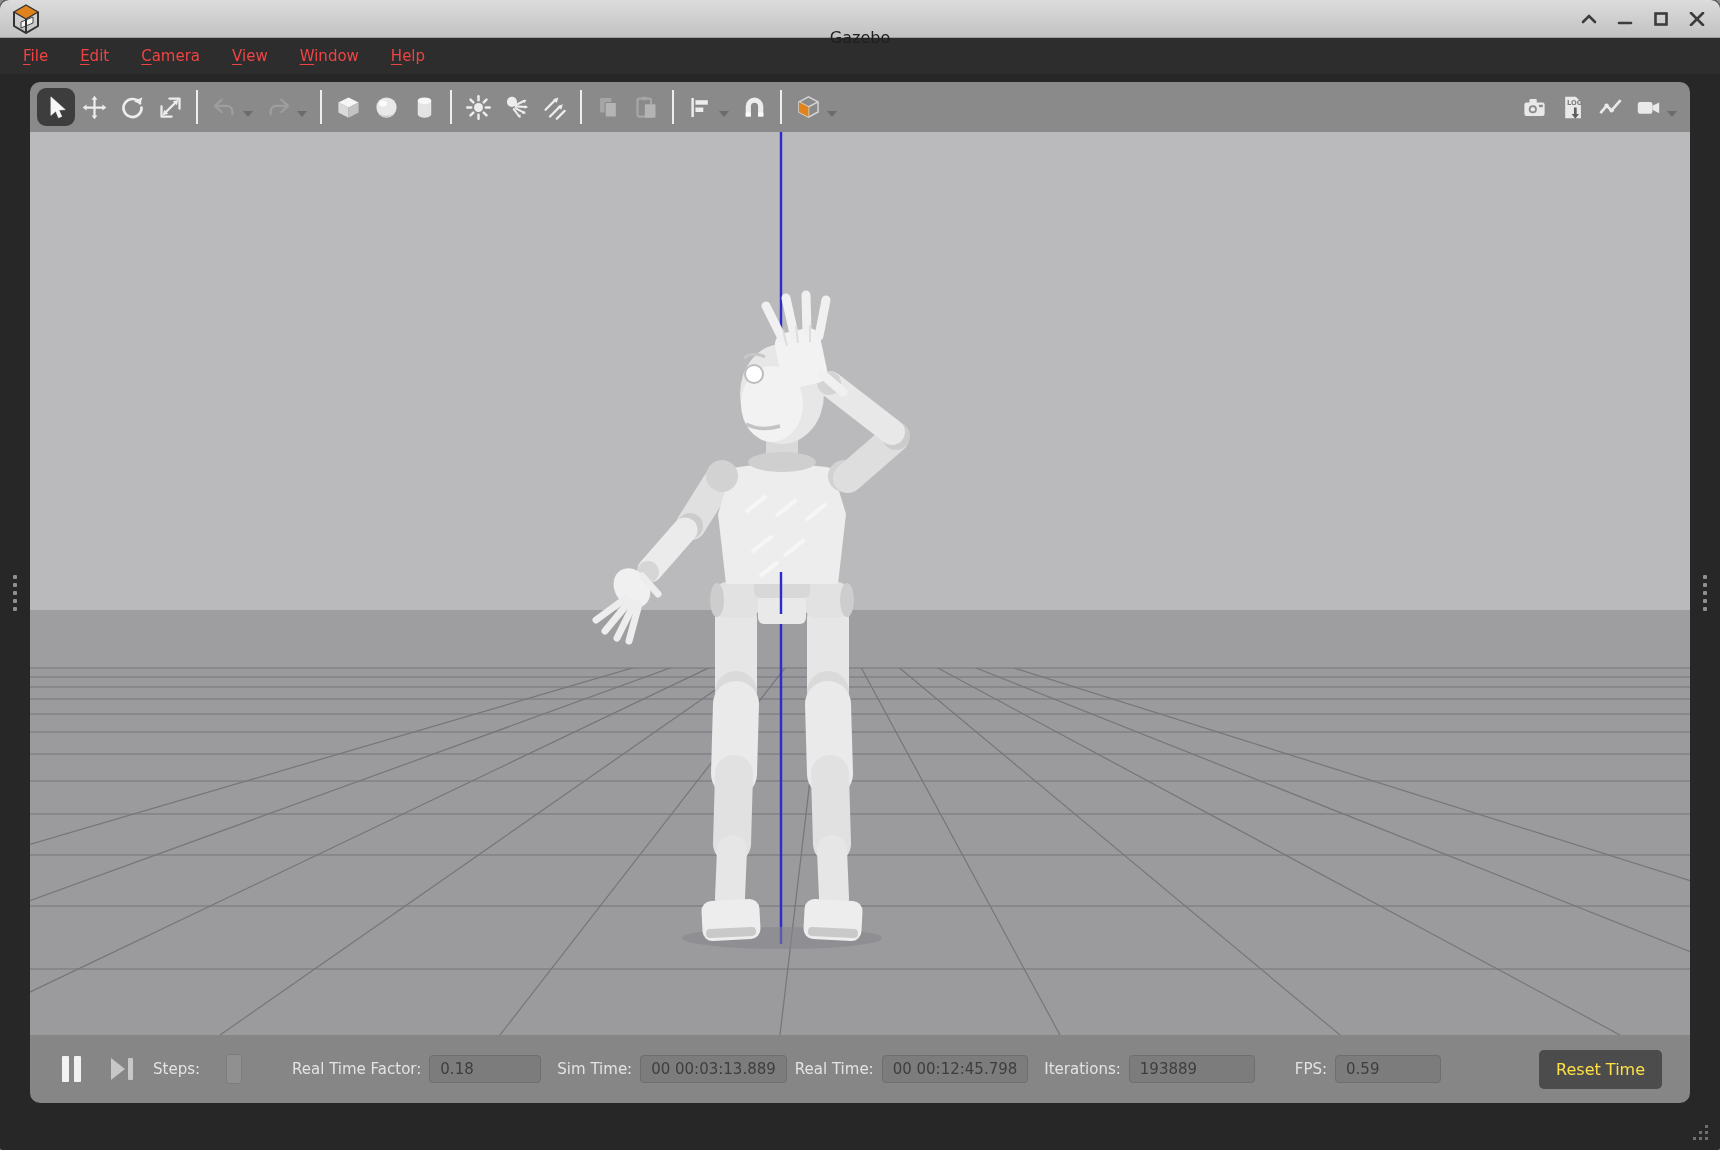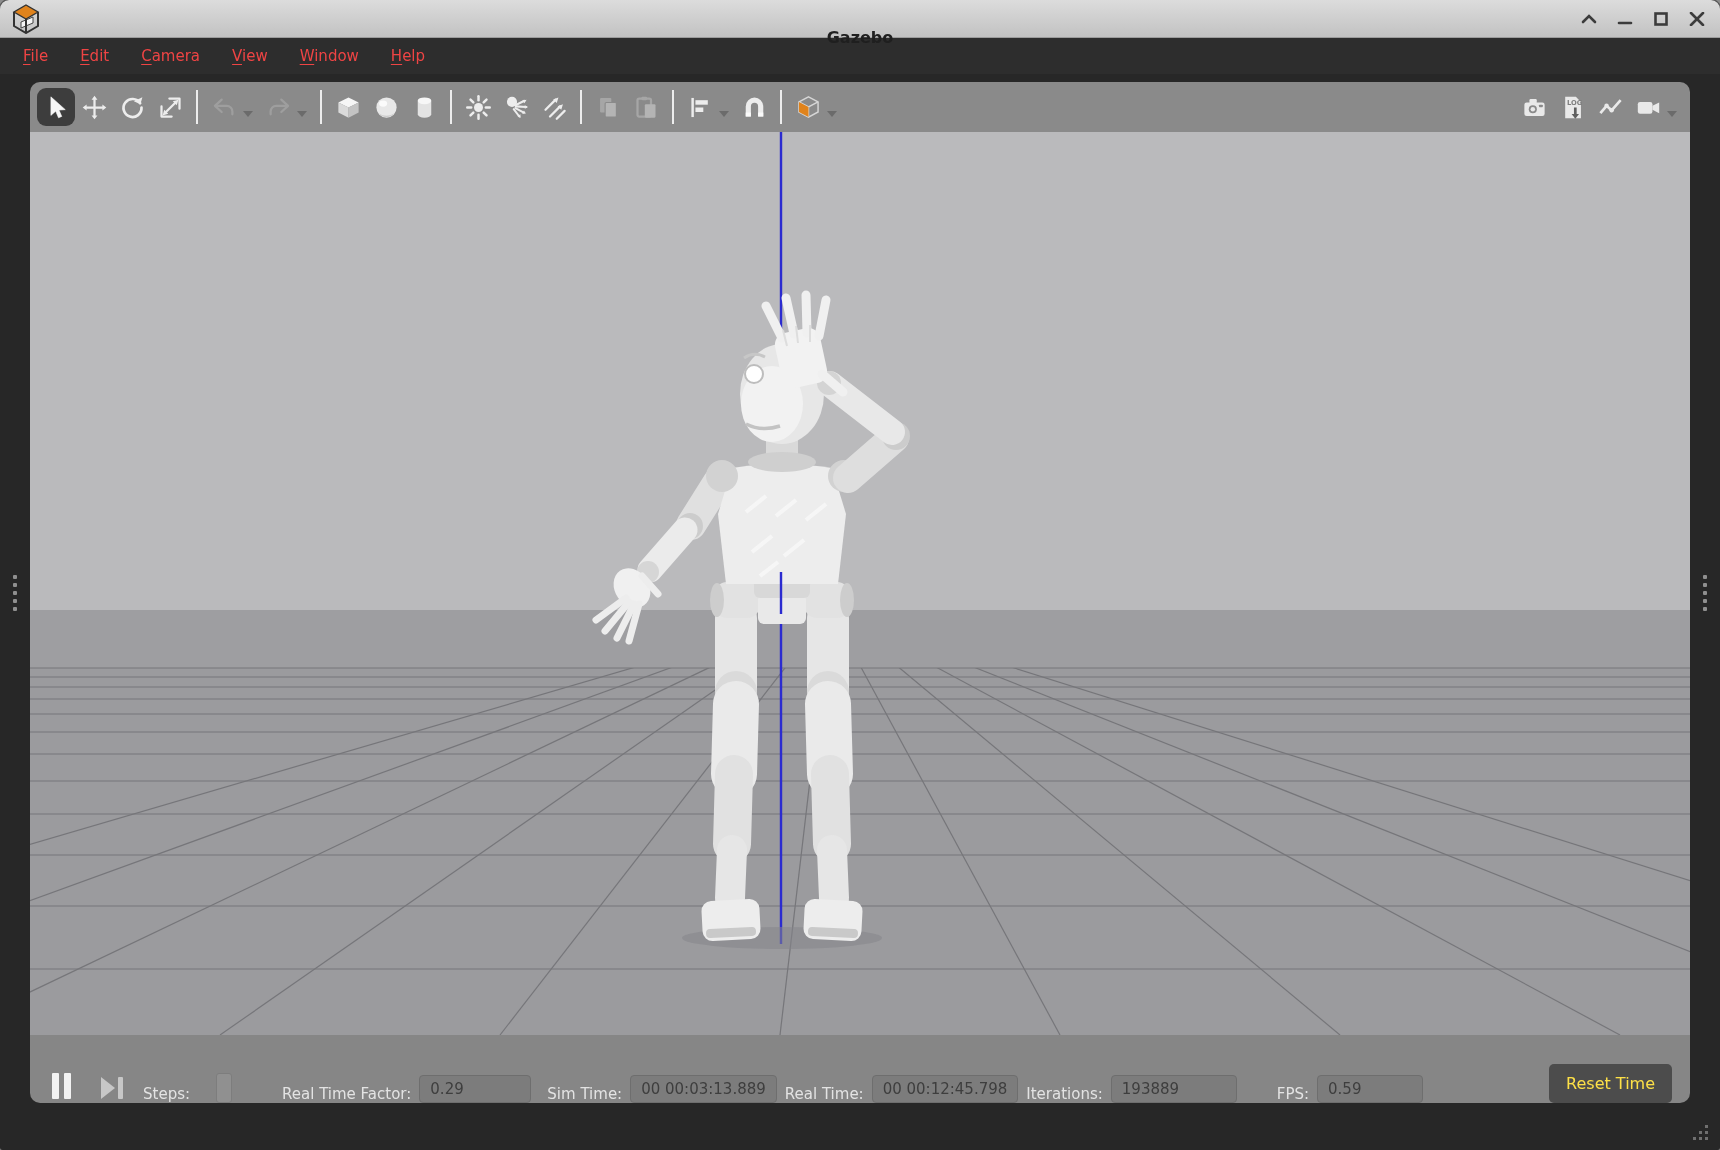--- a/index.html
+++ b/index.html
@@ -13,21 +13,21 @@
   *{box-sizing:border-box;margin:0;padding:0;}
   html,body{width:1720px;height:1150px;overflow:hidden;}
   body{background:#8c8c8c;font-family:"DejaVu Sans","Liberation Sans",sans-serif;}
   .window{width:1720px;height:1150px;background:var(--frame-bg);border-radius:9px 9px 4px 4px;
           overflow:hidden;display:flex;flex-direction:column;box-shadow:0 0 0 1px #555;}
 
   
   .titlebar{height:38px;flex:0 0 38px;background:linear-gradient(var(--titlebar-bg-top),var(--titlebar-bg-bottom));
             border-bottom:1px solid #9c9c9c;display:flex;align-items:center;position:relative;padding:0 12px;}
   .titlebar .logo{width:28px;height:30px;}
-  .titlebar .title{position:absolute;left:0;right:0;text-align:center;font-size:16px;font-weight:bold;color:#1f1f1f;margin-top:37px;}
+  .titlebar .title{position:absolute;left:0;right:0;text-align:center;font-size:16px;font-weight:normal;color:#1f1f1f;margin-top:37px;}
   .win-controls{margin-left:auto;display:flex;gap:14px;z-index:2;}
   .win-btn{width:22px;height:22px;display:flex;align-items:center;justify-content:center;cursor:default;}
   .win-btn svg{stroke:#3c3c3c;stroke-width:2.6;fill:none;stroke-linecap:round;}
 
   
   .menubar{height:36px;flex:0 0 36px;background:var(--menubar-bg);display:flex;align-items:center;padding-left:12px;}
   .menu-item{color:#ef4444;font-size:15px;padding:7px 11px;margin-right:10px;}
   .menu-item u{text-underline-offset:3px;text-decoration-thickness:1px;}
 
   
@@ -49,21 +49,21 @@
   .tool-right{margin-left:auto;display:flex;align-items:center;}
   .ic{stroke:#ededed;fill:none;stroke-width:2;stroke-linecap:round;stroke-linejoin:round;}
   .ic-dis{stroke:#9e9e9e;fill:none;stroke-width:2;stroke-linecap:round;stroke-linejoin:round;}
 
   
   .viewport{flex:1 1 auto;position:relative;min-height:0;background:var(--sky);}
   .viewport svg{position:absolute;inset:0;width:100%;height:100%;display:block;}
 
   
   .statusbar{height:68px;flex:0 0 68px;background:var(--statusbar-bg);border-radius:0 0 10px 10px;
-             display:flex;align-items:flex-end;padding:0 18px;font-size:15px;color:#e3e3e3;}
+             display:flex;align-items:center;padding:0 28px;font-size:15px;color:#e3e3e3;}
   .sb-label{margin-left:16px;white-space:nowrap;}
   .sb-box{background:var(--value-box-bg);border:1px solid #6e6e6e;border-radius:4px;color:var(--value-text);
           padding:4px 10px;margin-left:8px;white-space:nowrap;font-size:15px;}
   .pause-btn{display:flex;gap:5px;padding:4px;margin-right:22px;}
   .pause-btn i{display:block;width:7px;height:26px;background:#f2f2f2;border-radius:1px;}
   .step-btn{display:flex;align-items:center;gap:3px;padding:4px;}
   .step-btn .tri{width:0;height:0;border-top:11px solid transparent;border-bottom:11px solid transparent;border-left:14px solid #c7c7c7;}
   .step-btn .bar{width:5px;height:22px;background:#c7c7c7;border-radius:1px;}
   .steps-spin{width:16px;height:30px;background:#909090;border:1px solid #7d7d7d;border-radius:3px;margin-left:26px;}
   .reset-btn{margin-left:auto;background:var(--button-bg);color:#fde047;border:none;border-radius:5px;
@@ -461,29 +461,29 @@
             <i></i>
           </div>
         <div class="step-btn">
           <span class="tri"></span>
           <span class="bar"></span>
         </div>
         <span class="sb-label">Steps:</span>
         <span class="steps-spin"></span>
 
         <span class="sb-label" style="margin-left:50px">Real Time Factor:</span>
-        <span class="sb-box" style="min-width:112px">0.29</span>
+        <span class="sb-box" style="min-width:112px">0.18</span>
 
         <span class="sb-label" style="margin-left:16px">Sim Time:</span>
         <span class="sb-box">00 00:03:13.889</span>
 
         <span class="sb-label" style="margin-left:8px">Real Time:</span>
         <span class="sb-box">00 00:12:45.798</span>
 
-        <span class="sb-label" style="margin-left:8px">Iterations:</span>
+        <span class="sb-label" style="margin-left:16px">Iterations:</span>
         <span class="sb-box" style="min-width:126px">193889</span>
 
         <span class="sb-label" style="margin-left:40px">FPS:</span>
         <span class="sb-box" style="min-width:106px">0.59</span>
 
         <button class="reset-btn">Reset Time</button>
       </div>
     </div>
 
     <div class="side-strip">

